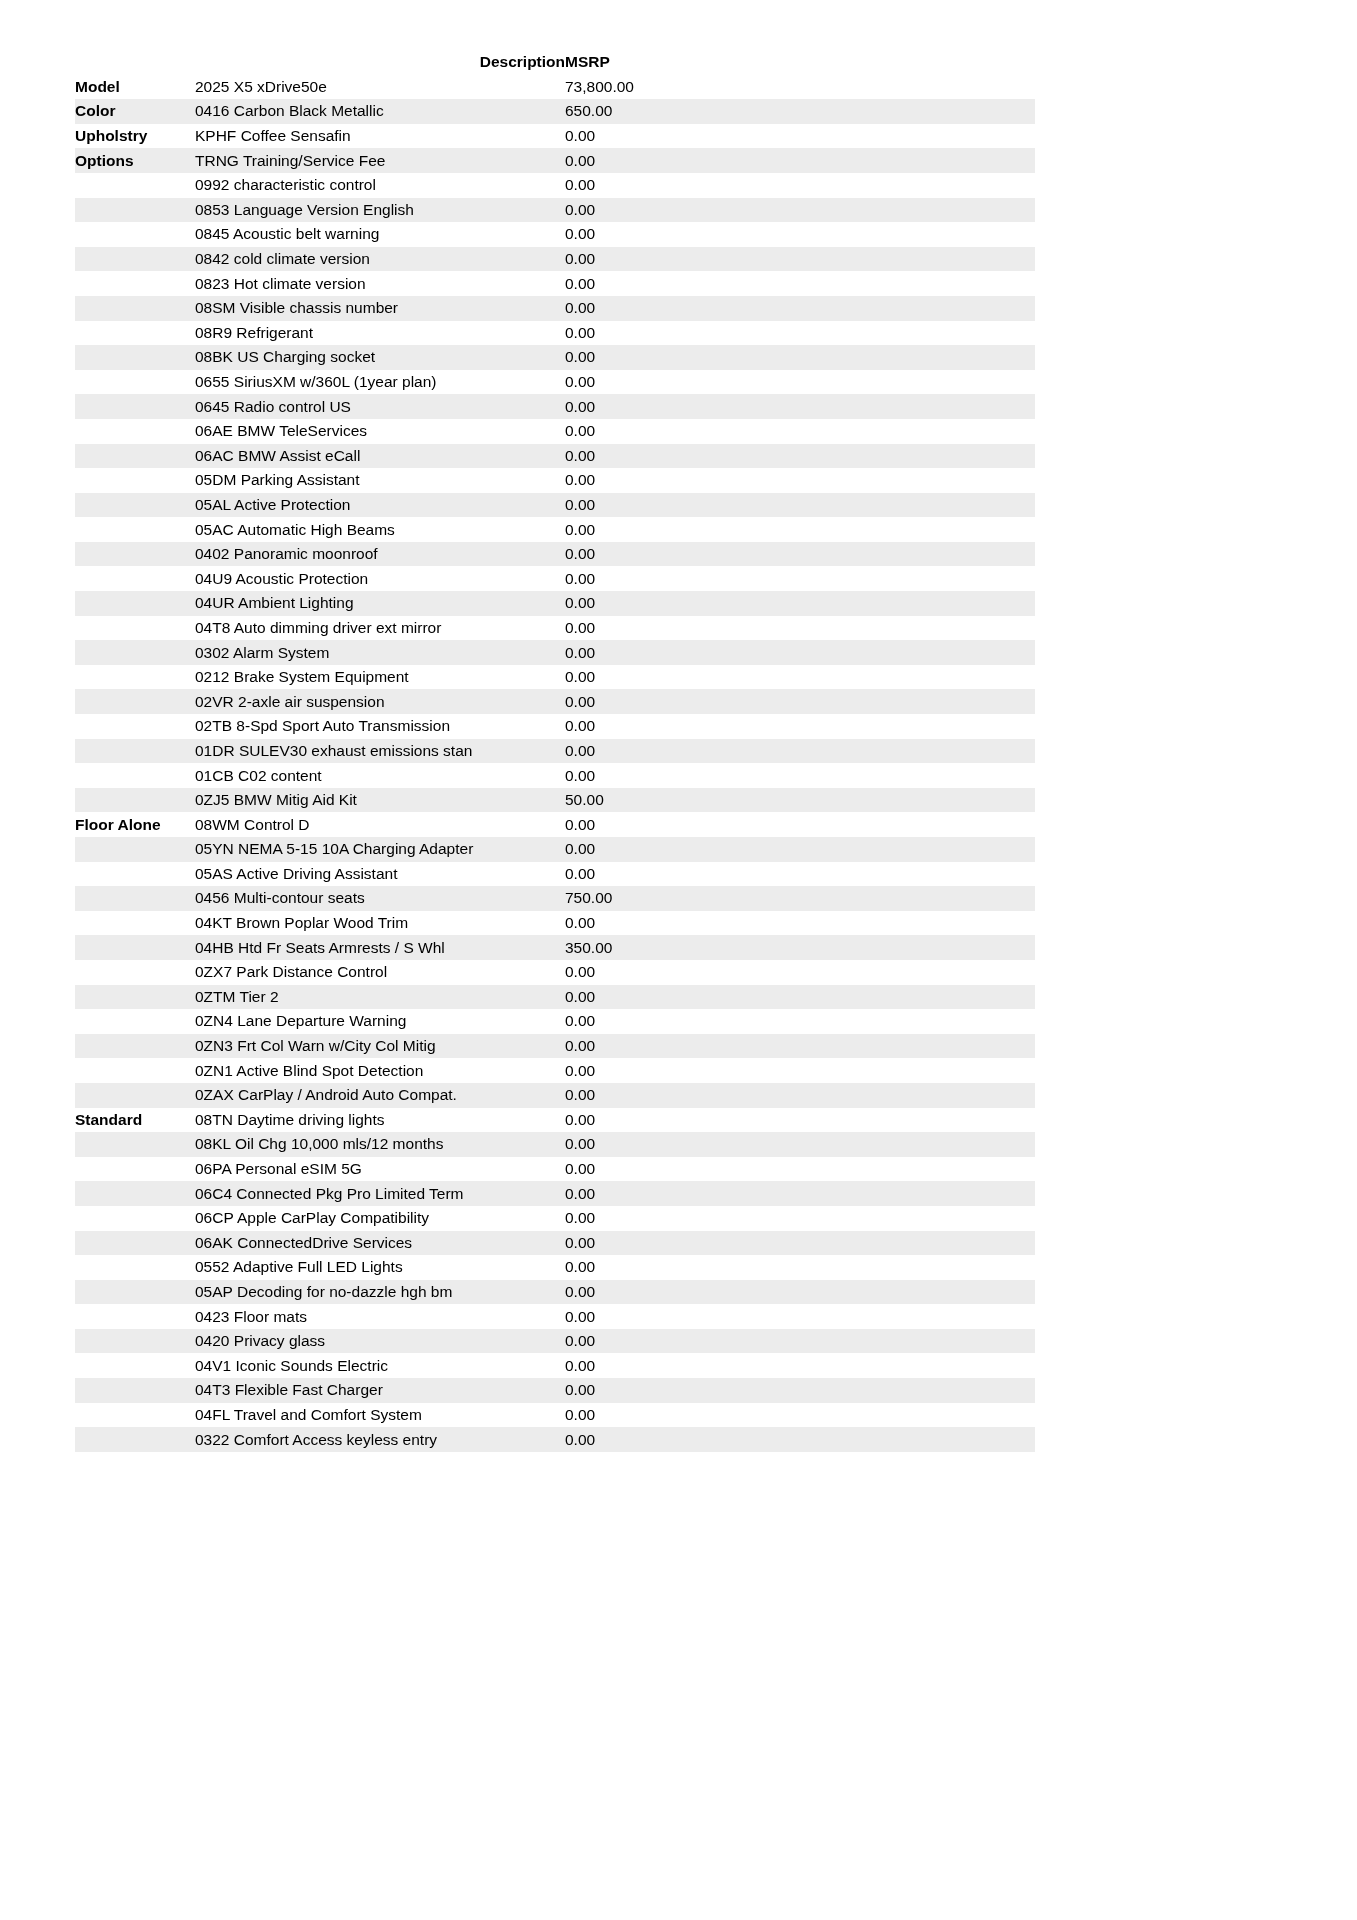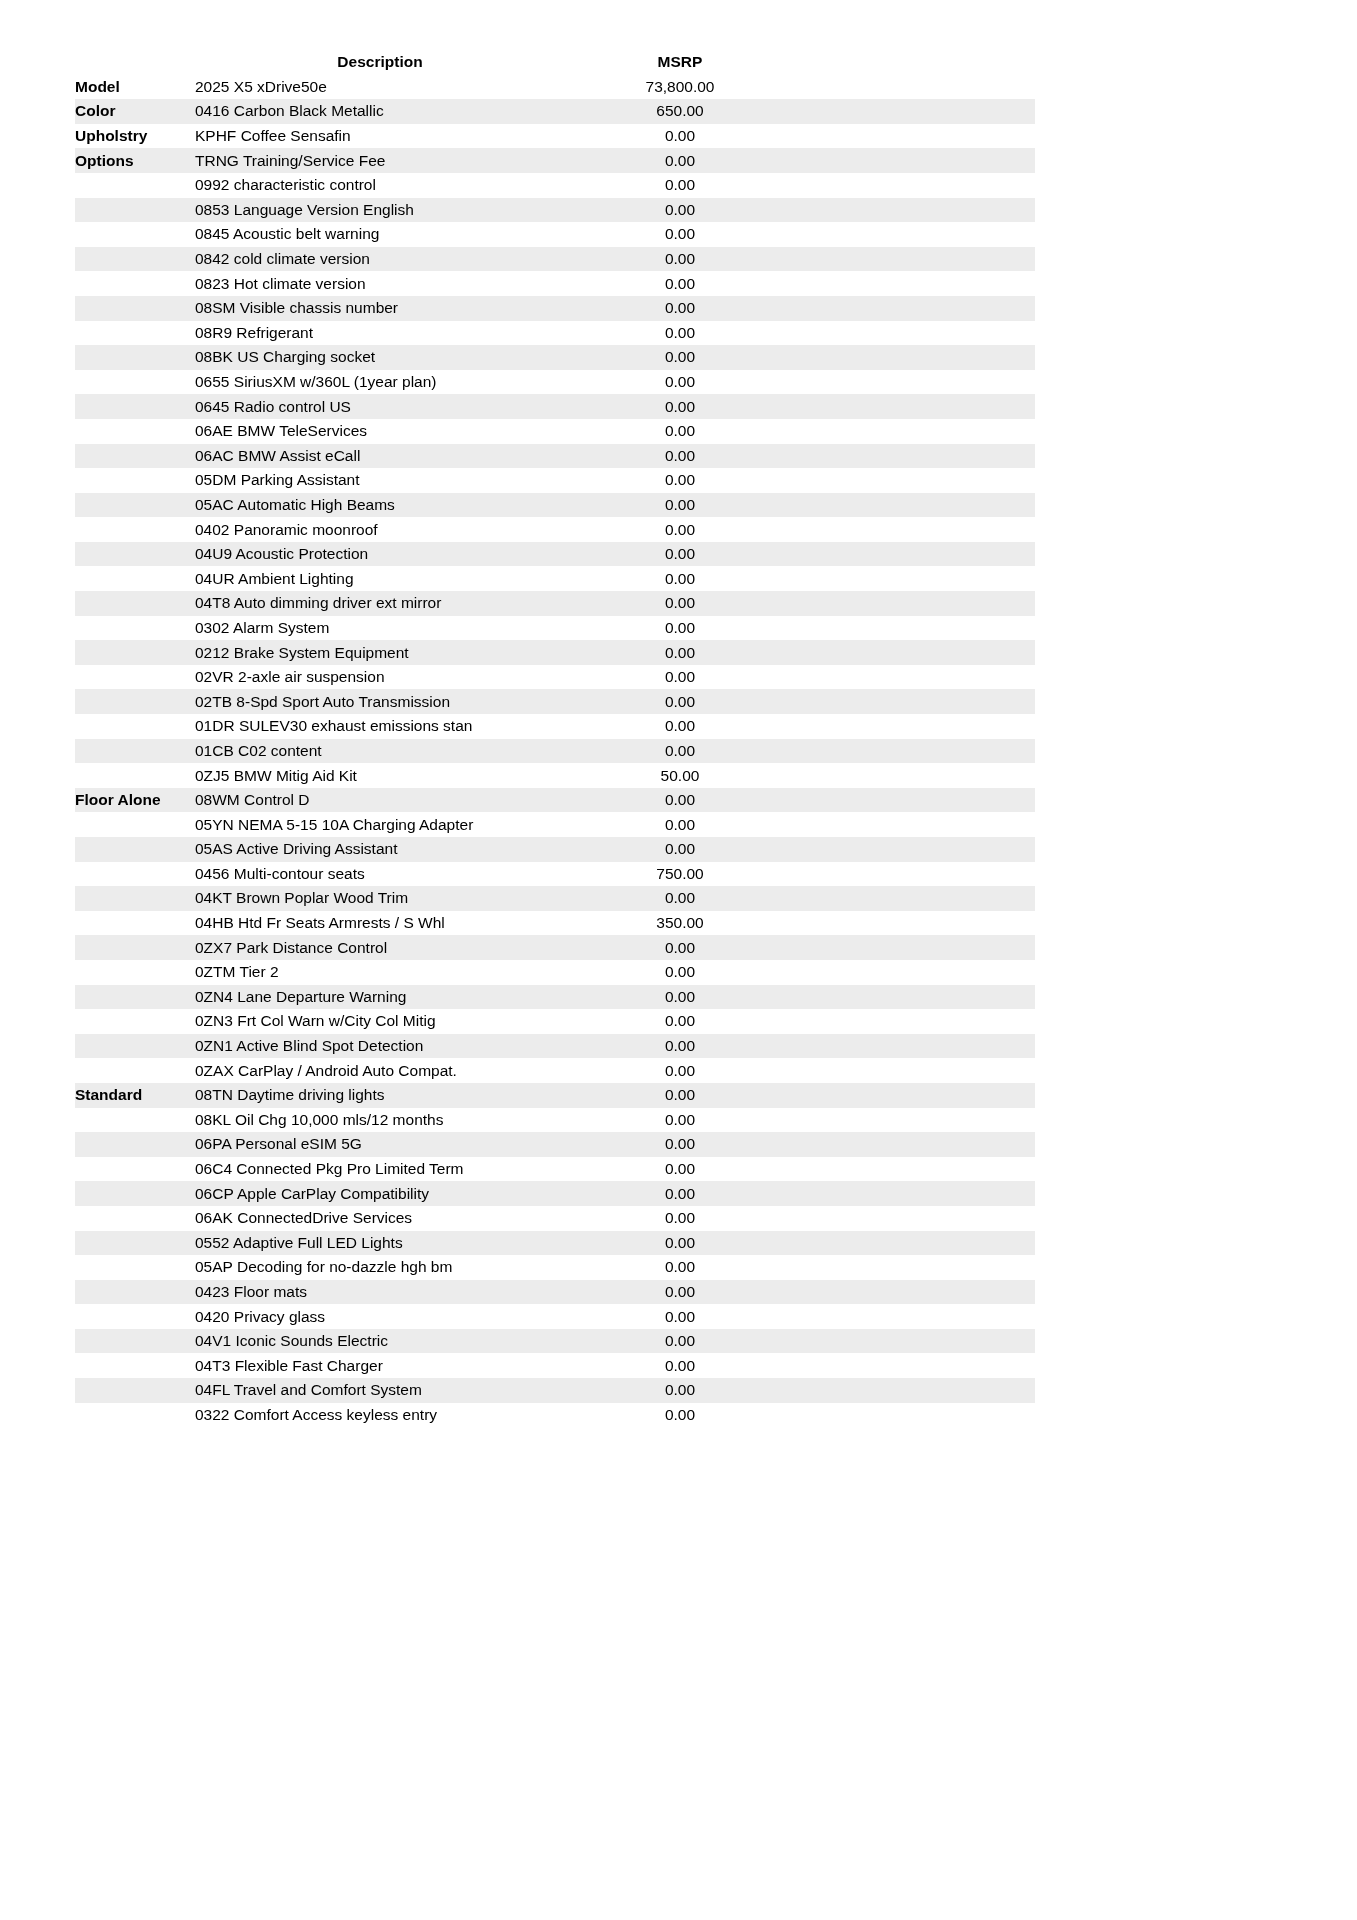--- a/index.html
+++ b/index.html
@@ -28,22 +28,22 @@
     height: 24.6px;
     padding: 0;
     vertical-align: middle;
     white-space: nowrap;
     overflow: hidden;
   }
   col.c-cat  { width: 120px; }
   col.c-desc { width: 370px; }
   col.c-msrp { width: 230px; }
   col.c-pad  { width: 240px; }
-  th { font-weight: bold; text-align: center; }
-  th.msrp, td.msrp { text-align: center; }
+  th { font-weight: bold; text-align: right; }
+  th.msrp, td.msrp { text-align: left; }
   td.cat  { padding-left: 9px; font-weight: bold; }
   tbody tr:nth-child(even) { background: var(--stripe, #ececec); }
 </style>
 </head>
 <body>
 
 <div class="page">
   <table class="pricing">
     <colgroup>
       <col class="c-cat">
@@ -172,20 +172,26 @@
     <td class="pad"></td>
   </tr>
 
   <tr>
     <td class="cat"></td>
     <td class="desc">05DM Parking Assistant</td>
     <td class="msrp">0.00</td>
     <td class="pad"></td>
   </tr>
 
+  <tr>
+    <td class="cat"></td>
+    <td class="desc">05AL Active Protection</td>
+    <td class="msrp">0.00</td>
+    <td class="pad"></td>
+  </tr>
 
   <tr>
     <td class="cat"></td>
     <td class="desc">05AC Automatic High Beams</td>
     <td class="msrp">0.00</td>
     <td class="pad"></td>
   </tr>
 
   <tr>
     <td class="cat"></td>

